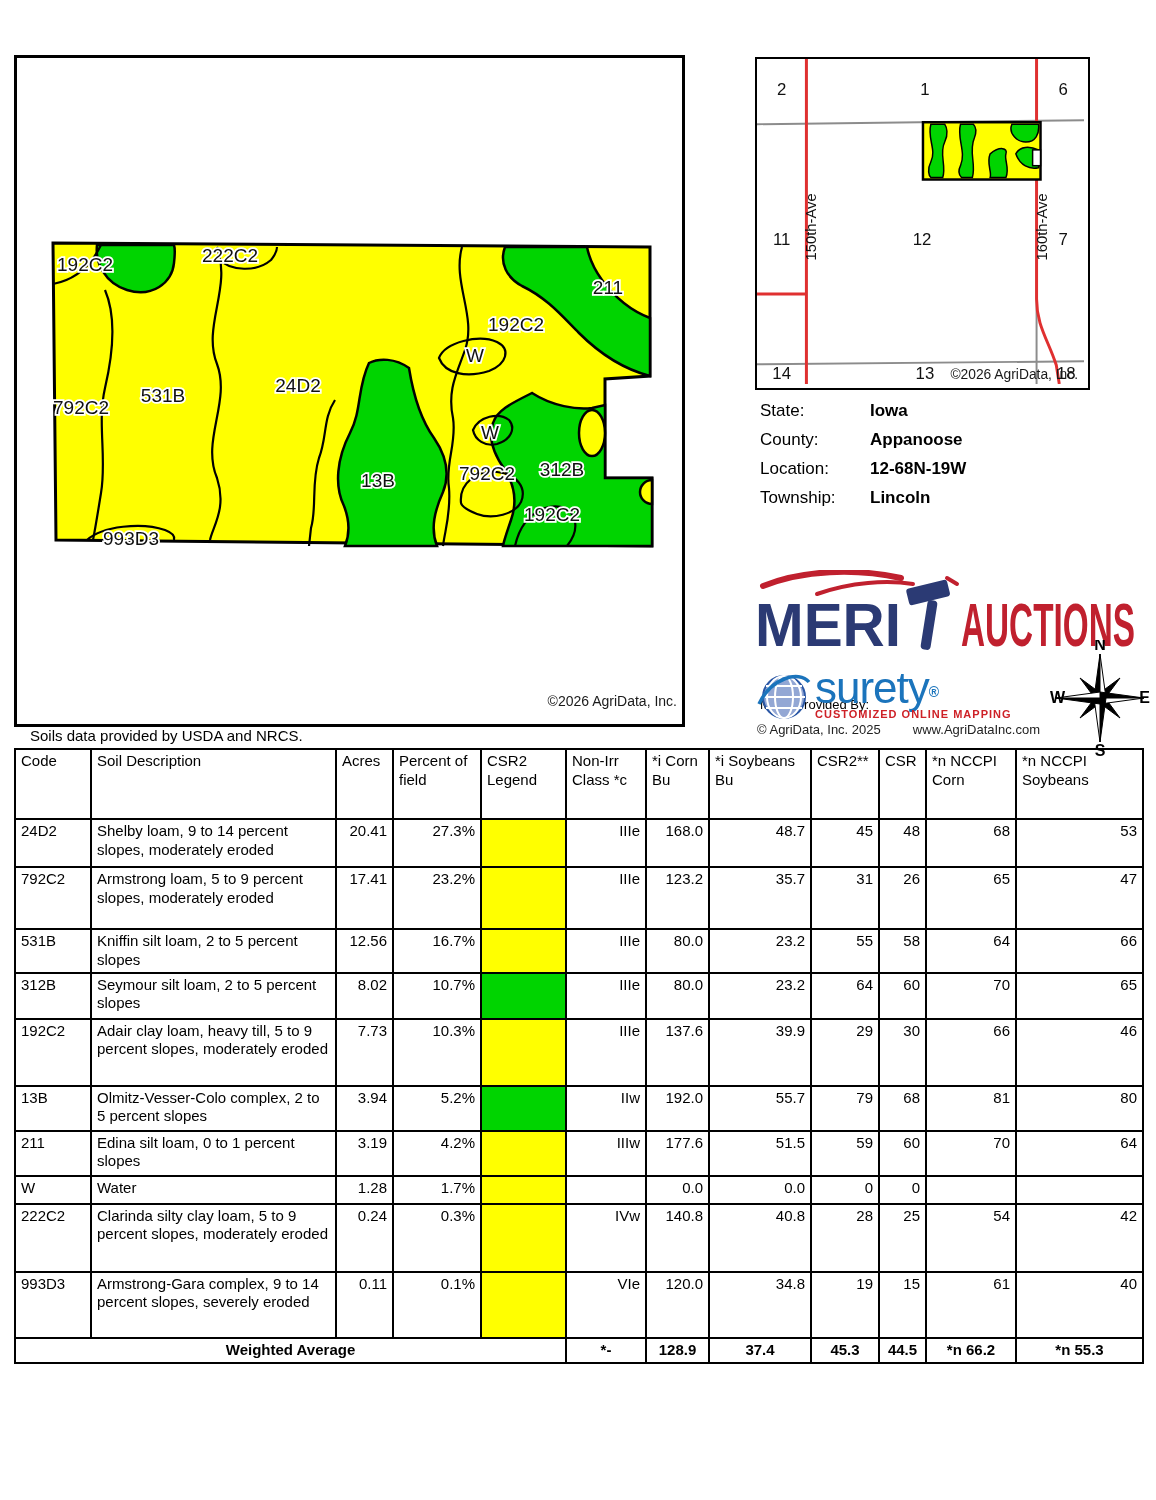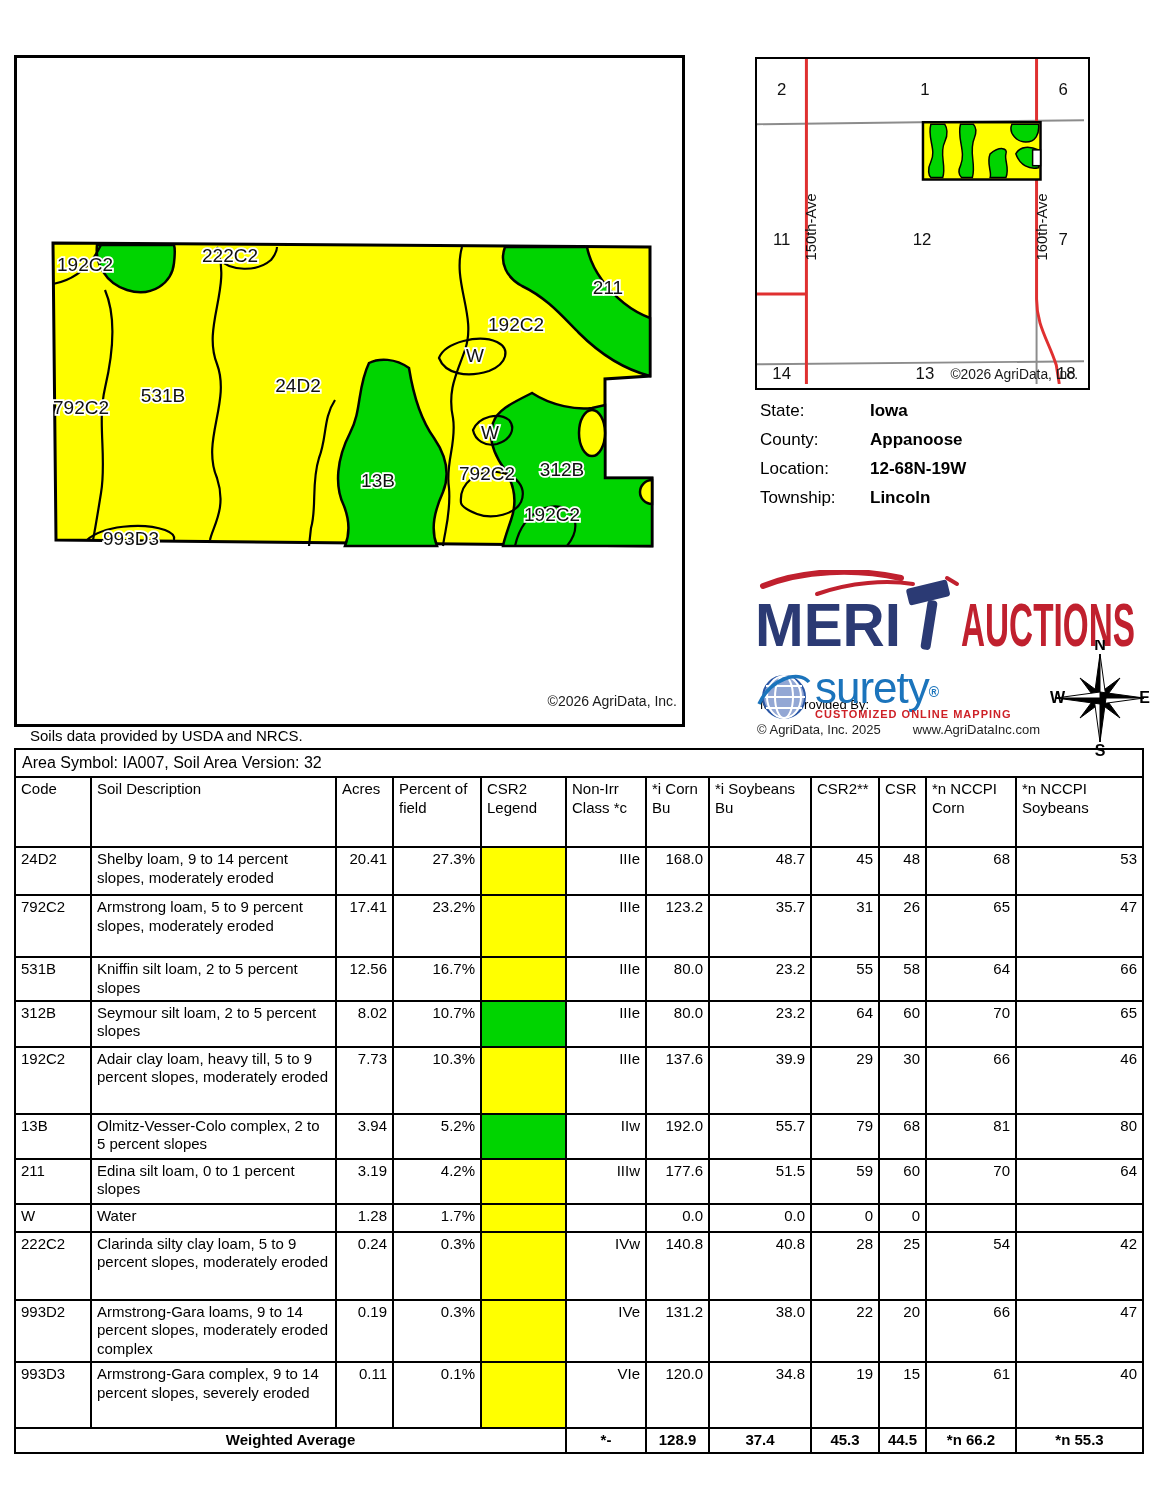--- a/index.html
+++ b/index.html
@@ -225,23 +225,20 @@
         <col style="width:85px">
           <col style="width:80px">
           <col style="width:63px">
           <col style="width:102px">
         <col style="width:68px">
           <col style="width:47px">
           <col style="width:90px">
           <col style="width:127px">
       </colgroup>
       <tbody id="tbody">
-        <tr class="caption" style="height:26px">
-          <td colspan="12">Area Symbol: IA007, Soil Area Version: 32</td>
-        </tr>
         <tr id="header-row">
             <th>Code</th>
             <th>Soil Description</th>
             <th>Acres</th>
             <th>Percent of field</th>
             <th>CSR2 Legend</th>
             <th>Non-Irr Class *c</th>
             <th>*i Corn Bu</th>
             <th>*i Soybeans Bu</th>
             <th>CSR2**</th>
@@ -368,34 +365,20 @@
             <td class="num">0.24</td>
             <td class="num">0.3%</td>
             <td style="background: rgb(255, 255, 0);"></td>
             <td class="num">IVw</td>
             <td class="num">140.8</td>
             <td class="num">40.8</td>
             <td class="num">28</td>
             <td class="num">25</td>
             <td class="num">54</td>
             <td class="num">42</td>
-          </tr>
-          <tr style="height: 59px;">
-            <td>993D2</td>
-            <td>Armstrong-Gara loams, 9 to 14 percent slopes, moderately eroded complex</td>
-            <td class="num">0.19</td>
-            <td class="num">0.3%</td>
-            <td style="background: rgb(255, 255, 0);"></td>
-            <td class="num">IVe</td>
-            <td class="num">131.2</td>
-            <td class="num">38.0</td>
-            <td class="num">22</td>
-            <td class="num">20</td>
-            <td class="num">66</td>
-            <td class="num">47</td>
           </tr>
           <tr style="height: 66px;">
             <td>993D3</td>
             <td>Armstrong-Gara complex, 9 to 14 percent slopes, severely eroded</td>
             <td class="num">0.11</td>
             <td class="num">0.1%</td>
             <td style="background: rgb(255, 255, 0);"></td>
             <td class="num">VIe</td>
             <td class="num">120.0</td>
             <td class="num">34.8</td>

